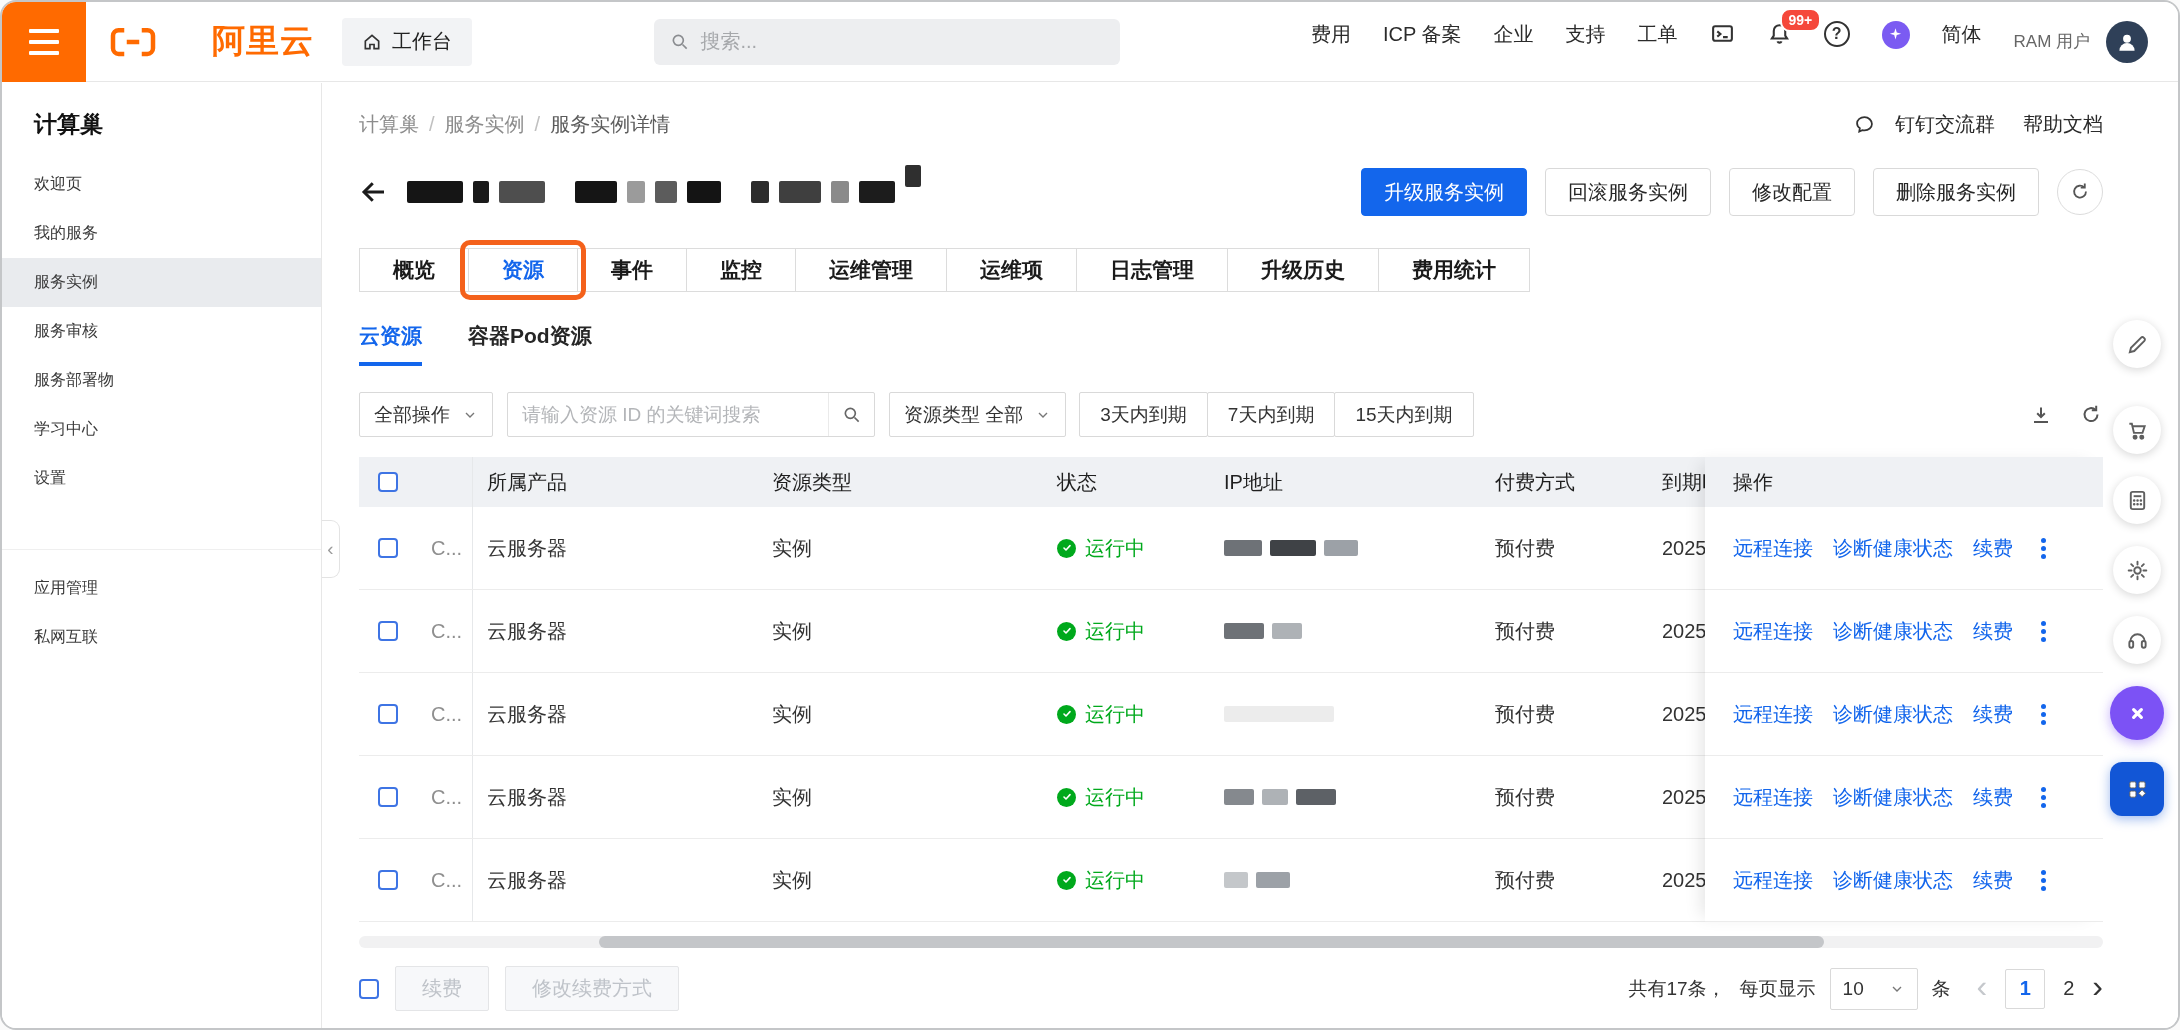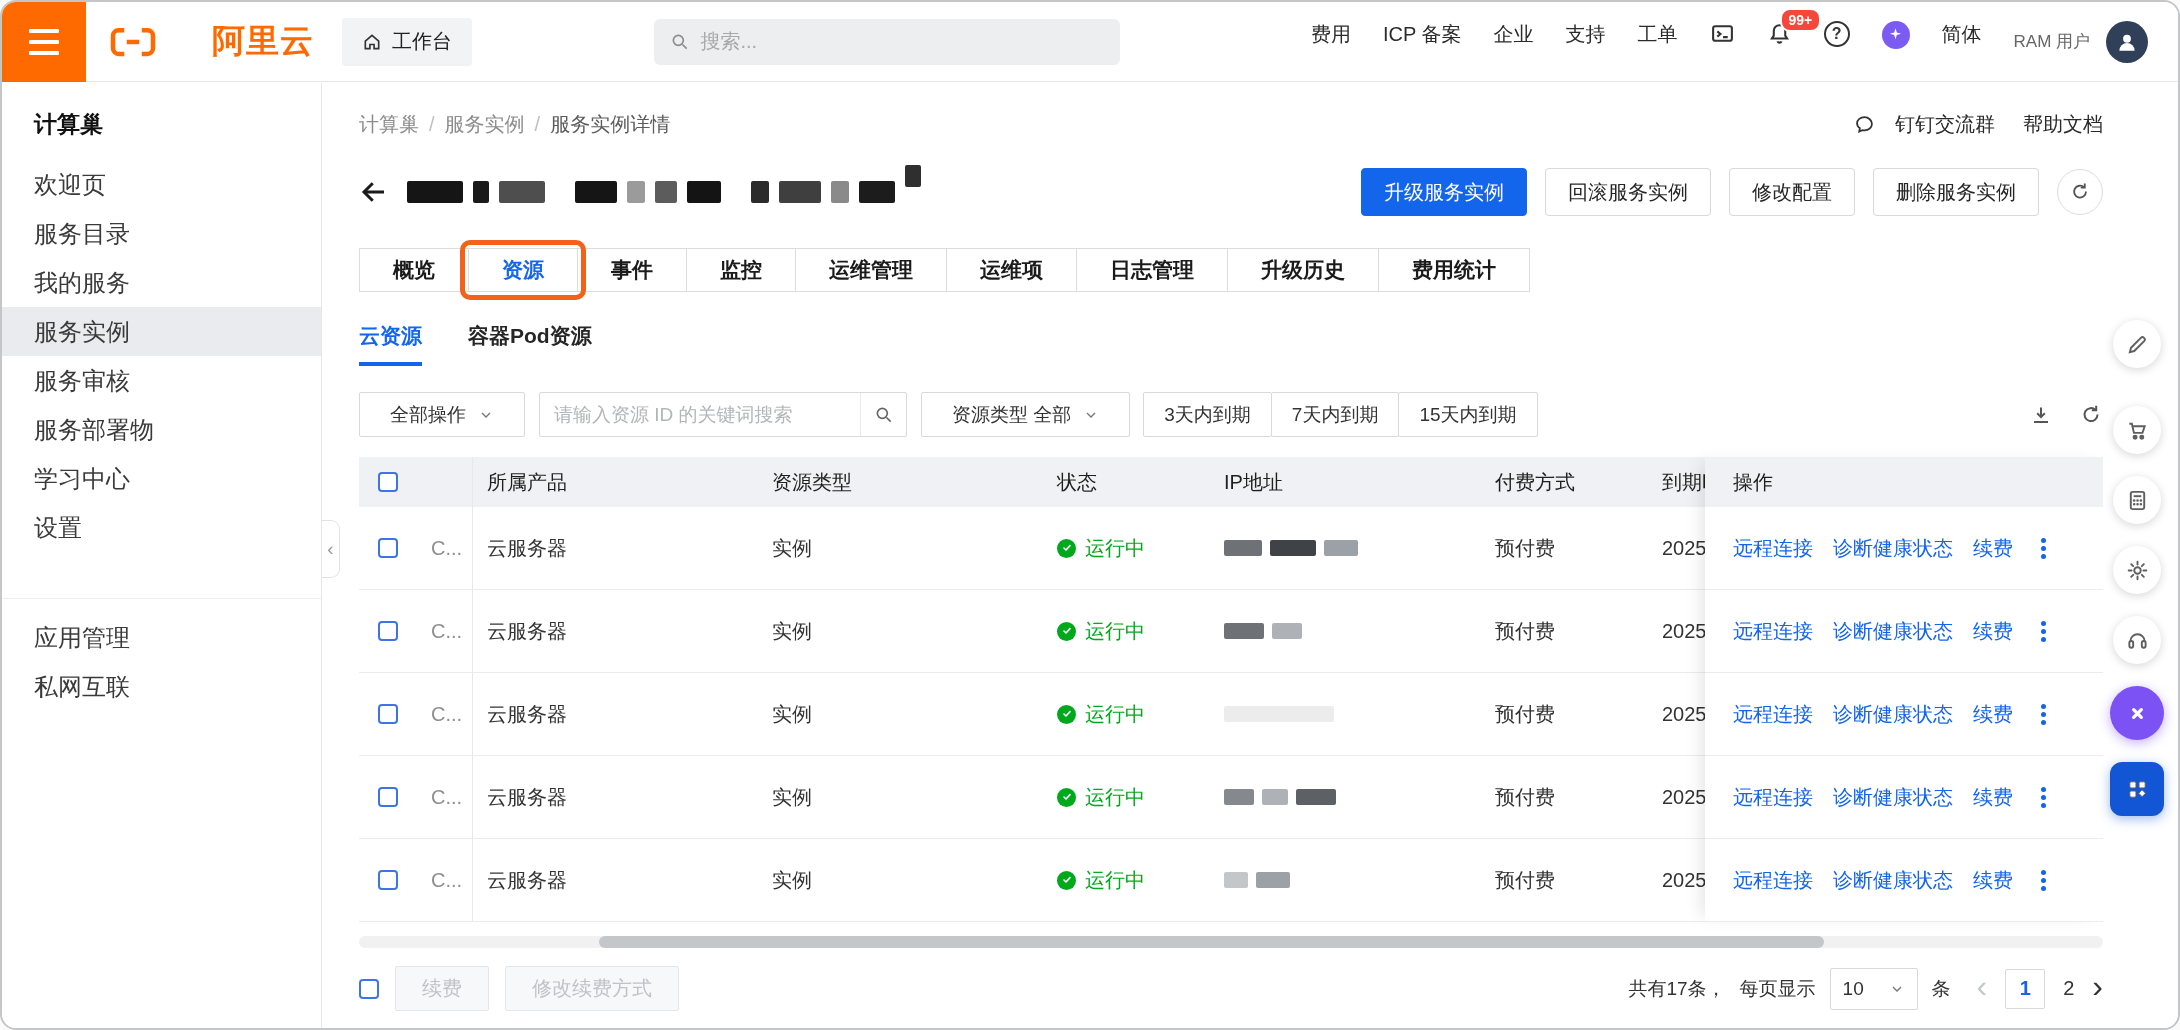--- a/index.html
+++ b/index.html
@@ -29,21 +29,21 @@
   .qcircle { width:26px; height:26px; border:2px solid #333; border-radius:50%; display:flex; align-items:center; justify-content:center; font-size:16px; font-weight:700; color:#333; cursor:pointer; }
   .purple-dot { width:28px; height:28px; border-radius:50%; background:#7B5BF2; display:flex; align-items:center; justify-content:center; cursor:pointer; }
   .purple-dot svg { width:17px; height:17px; }
   .user-type { font-size:17px; color:#666; transform:translateY(9px); margin-right:-16px; white-space:nowrap; }
   .avatar { width:42px; height:42px; border-radius:50%; background:#2F4058; display:flex; align-items:center; justify-content:center; cursor:pointer; }
   .avatar svg { width:26px; height:26px; }
 
   
   .sidebar { position:absolute; top:81px; left:0; bottom:0; width:320px; background:#fff; border-right:1px solid #E7E7E7; z-index:20; padding-top:26px; }
   .side-title { font-size:23px; font-weight:700; color:#111; margin:0 0 20px 32px; }
-  .side-item { height:49px; display:flex; align-items:center; padding-left:32px; font-size:24px; color:#3a3a3a; cursor:pointer; }
+  .side-item { height:49px; display:flex; align-items:center; padding-left:32px; font-size:16px; color:#3a3a3a; cursor:pointer; }
   .side-item.active { background:#E9EBEE; }
   .side-gap { height:46px; }
   .side-divider { height:1px; background:#EFEFEF; margin-bottom:14px; }
   .collapse-handle { position:absolute; left:320px; top:518px; width:18px; height:58px; background:#fff; border:1px solid #E3E3E3; border-left:none; border-radius:0 9px 9px 0; display:flex; align-items:center; justify-content:center; color:#9a9a9a; font-size:19px; z-index:25; cursor:pointer; }
 
   
   .main { position:absolute; left:321px; top:81px; right:0; bottom:0; background:#fff; padding:0 75px 0 36px; overflow:hidden; }
   .crumb-row { display:flex; align-items:center; padding-top:28px; font-size:20px; }
   .crumb { color:#8C8C8C; cursor:pointer; }
   .crumb.current { color:#5c5c5c; cursor:default; }
@@ -70,21 +70,21 @@
   .tab:first-child { margin-left:0; }
   .tab.active { color:#1366EC; position:relative; z-index:3; }
   .annotation { position:absolute; left:-9px; top:-9px; right:-9px; bottom:-9px; border:5px solid #F4611B; border-radius:10px; pointer-events:none; }
 
   .subtabs { display:flex; gap:46px; margin-top:30px; font-size:21px; font-weight:700; }
   .subtab { color:#262626; cursor:pointer; padding-bottom:12px; border-bottom:4px solid transparent; }
   .subtab.active { color:#1366EC; border-bottom-color:#1366EC; }
 
   .filterbar { display:flex; align-items:center; gap:14px; margin-top:26px; }
   .control { height:45px; border:1px solid #D9D9D9; border-radius:2px; display:flex; align-items:center; font-size:19px; color:#333; background:#fff; }
-  .dd { padding:0 30px; gap:12px; cursor:pointer; }
+  .dd { padding:0 14px; gap:12px; cursor:pointer; }
   .chev svg { width:16px; height:16px; stroke:#777; display:block; }
   .search-box { width:368px; padding:0; }
   .search-box input { flex:1; border:none; outline:none; font-size:19px; padding:0 14px; color:#333; font-family:inherit; min-width:0; }
   .search-box input::placeholder { color:#B3B5B8; }
   .search-btn { width:46px; height:100%; display:flex; align-items:center; justify-content:center; border-left:1px solid #EAEAEA; cursor:pointer; }
   .search-btn svg { width:20px; height:20px; stroke:#666; }
   .seg { display:flex; }
   .seg .control { margin-left:-1px; padding:0 20px; cursor:pointer; }
   .filter-icons { margin-left:auto; display:flex; gap:26px; align-items:center; }
   .filter-icons svg { width:24px; height:24px; stroke:#555; cursor:pointer; }
@@ -206,21 +206,20 @@
             <circle cx="12" cy="9" r="3.6" fill="#fff"></circle>
             <path d="M5 20a7 7 0 0 1 14 0Z" fill="#fff"></path>
           </svg>
       </span>
     </div>
   </div>
 
   <div class="sidebar">
     <div class="side-title">计算巢</div>
     <div class="side-item">欢迎页</div>
-    <div class="side-item">服务目录</div>
     <div class="side-item">我的服务</div>
     <div class="side-item active">服务实例</div>
     <div class="side-item">服务审核</div>
     <div class="side-item">服务部署物</div>
     <div class="side-item">学习中心</div>
     <div class="side-item">设置</div>
     <div class="side-gap"></div>
     <div class="side-divider"></div>
     <div class="side-item">应用管理</div>
     <div class="side-item">私网互联</div>

